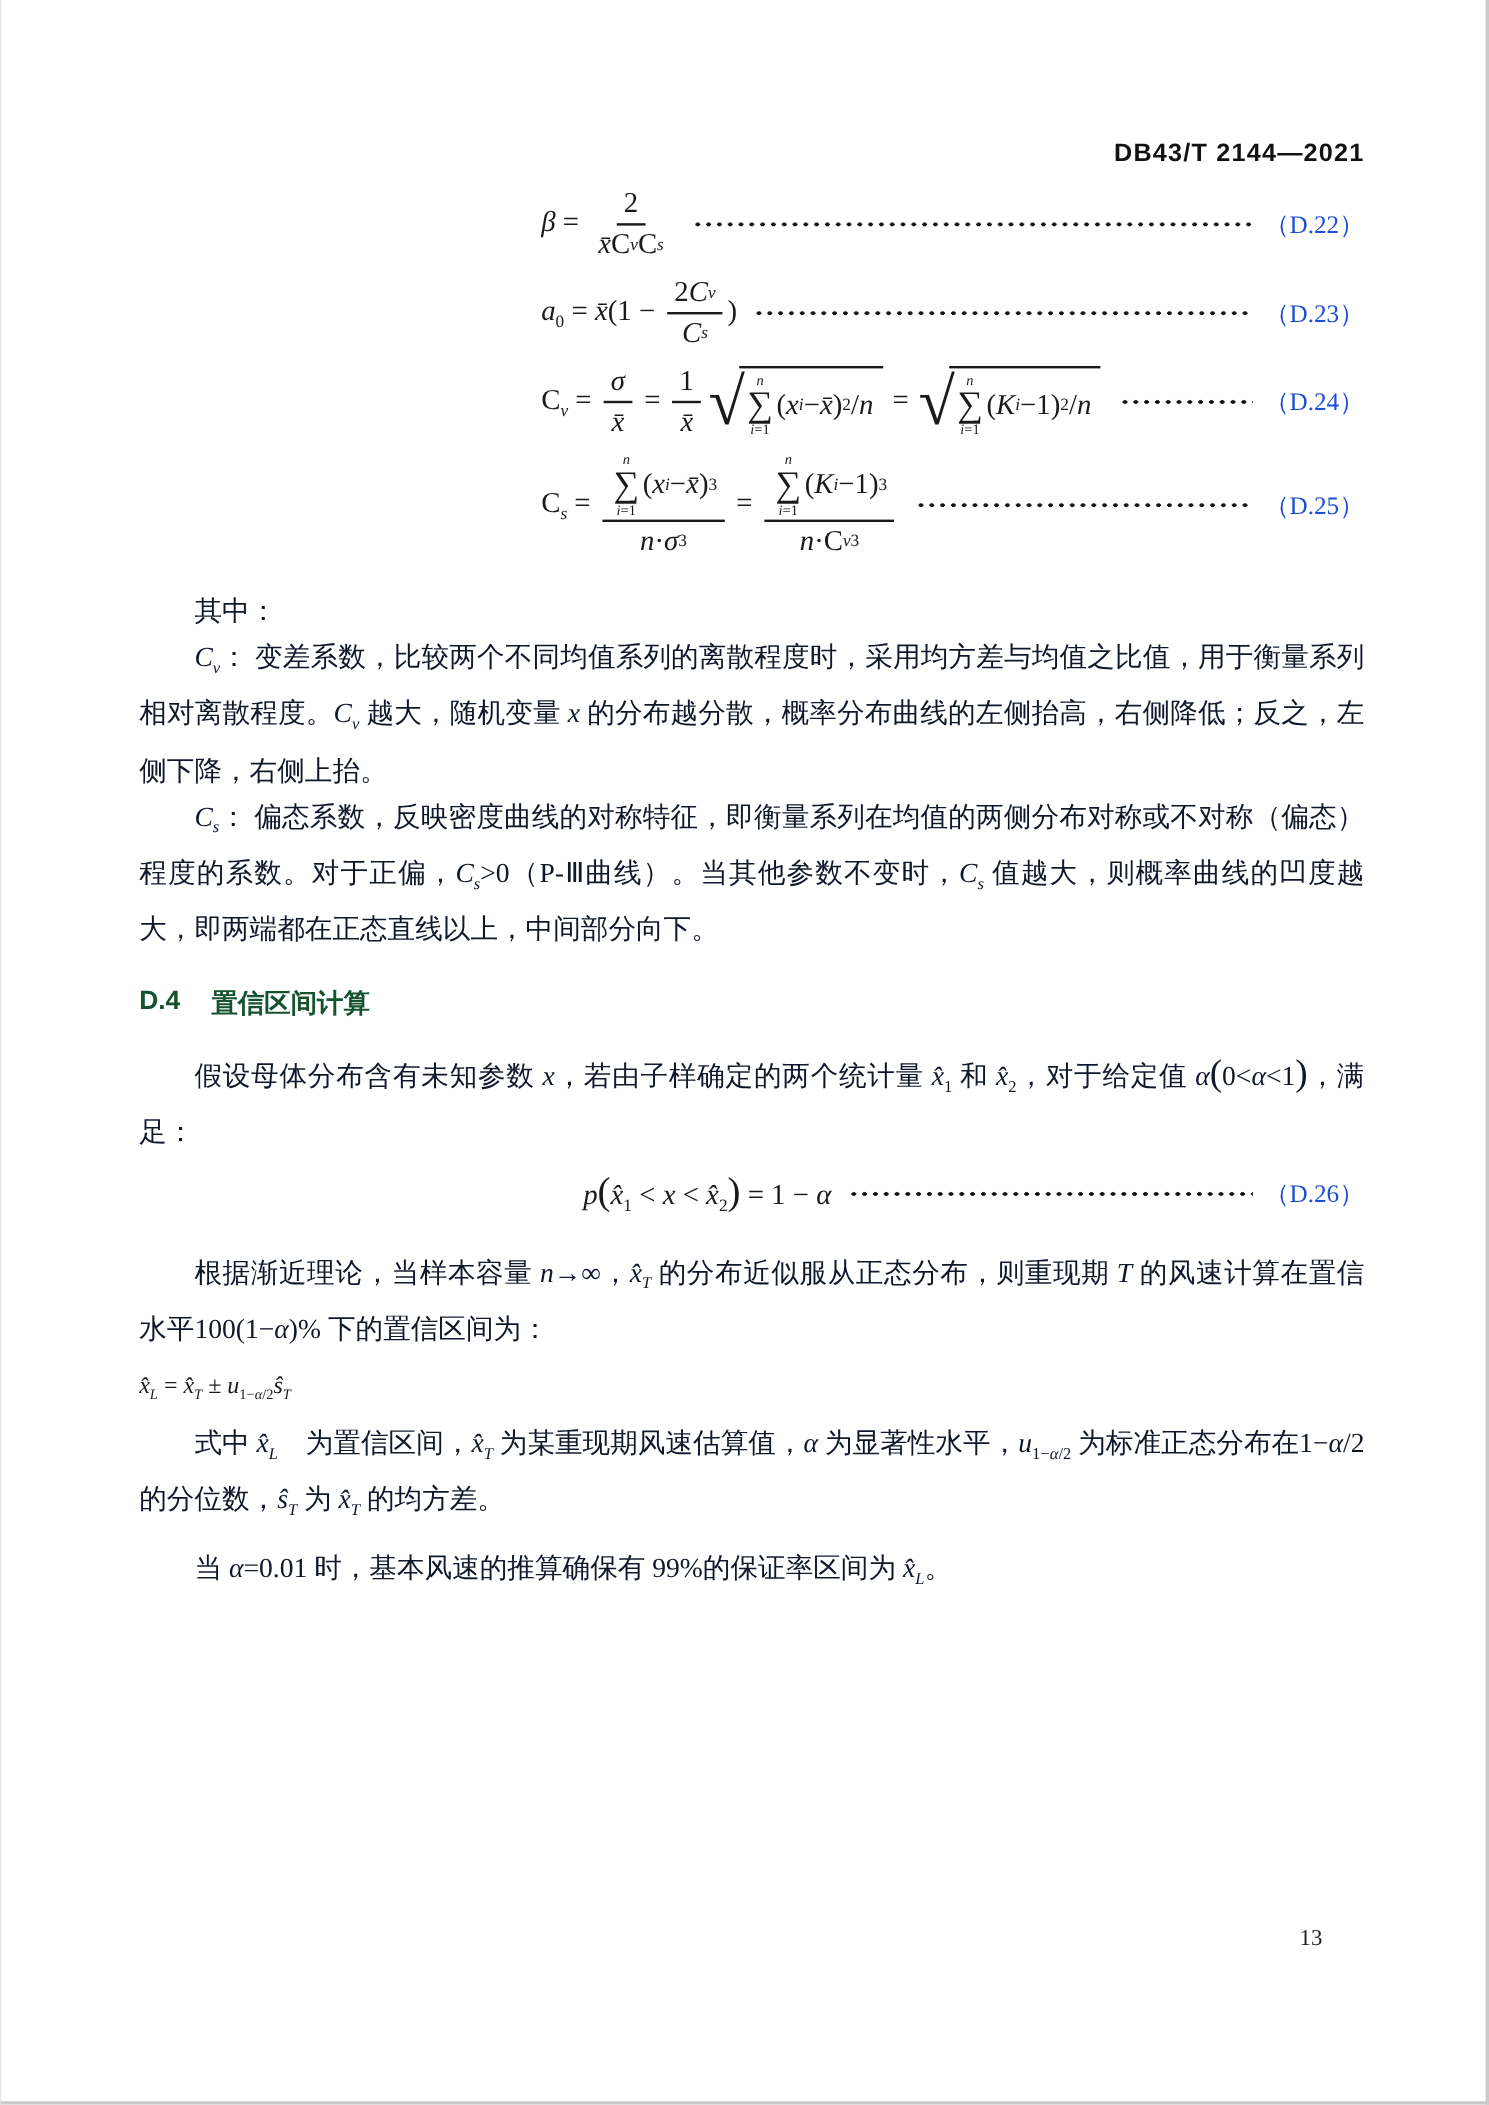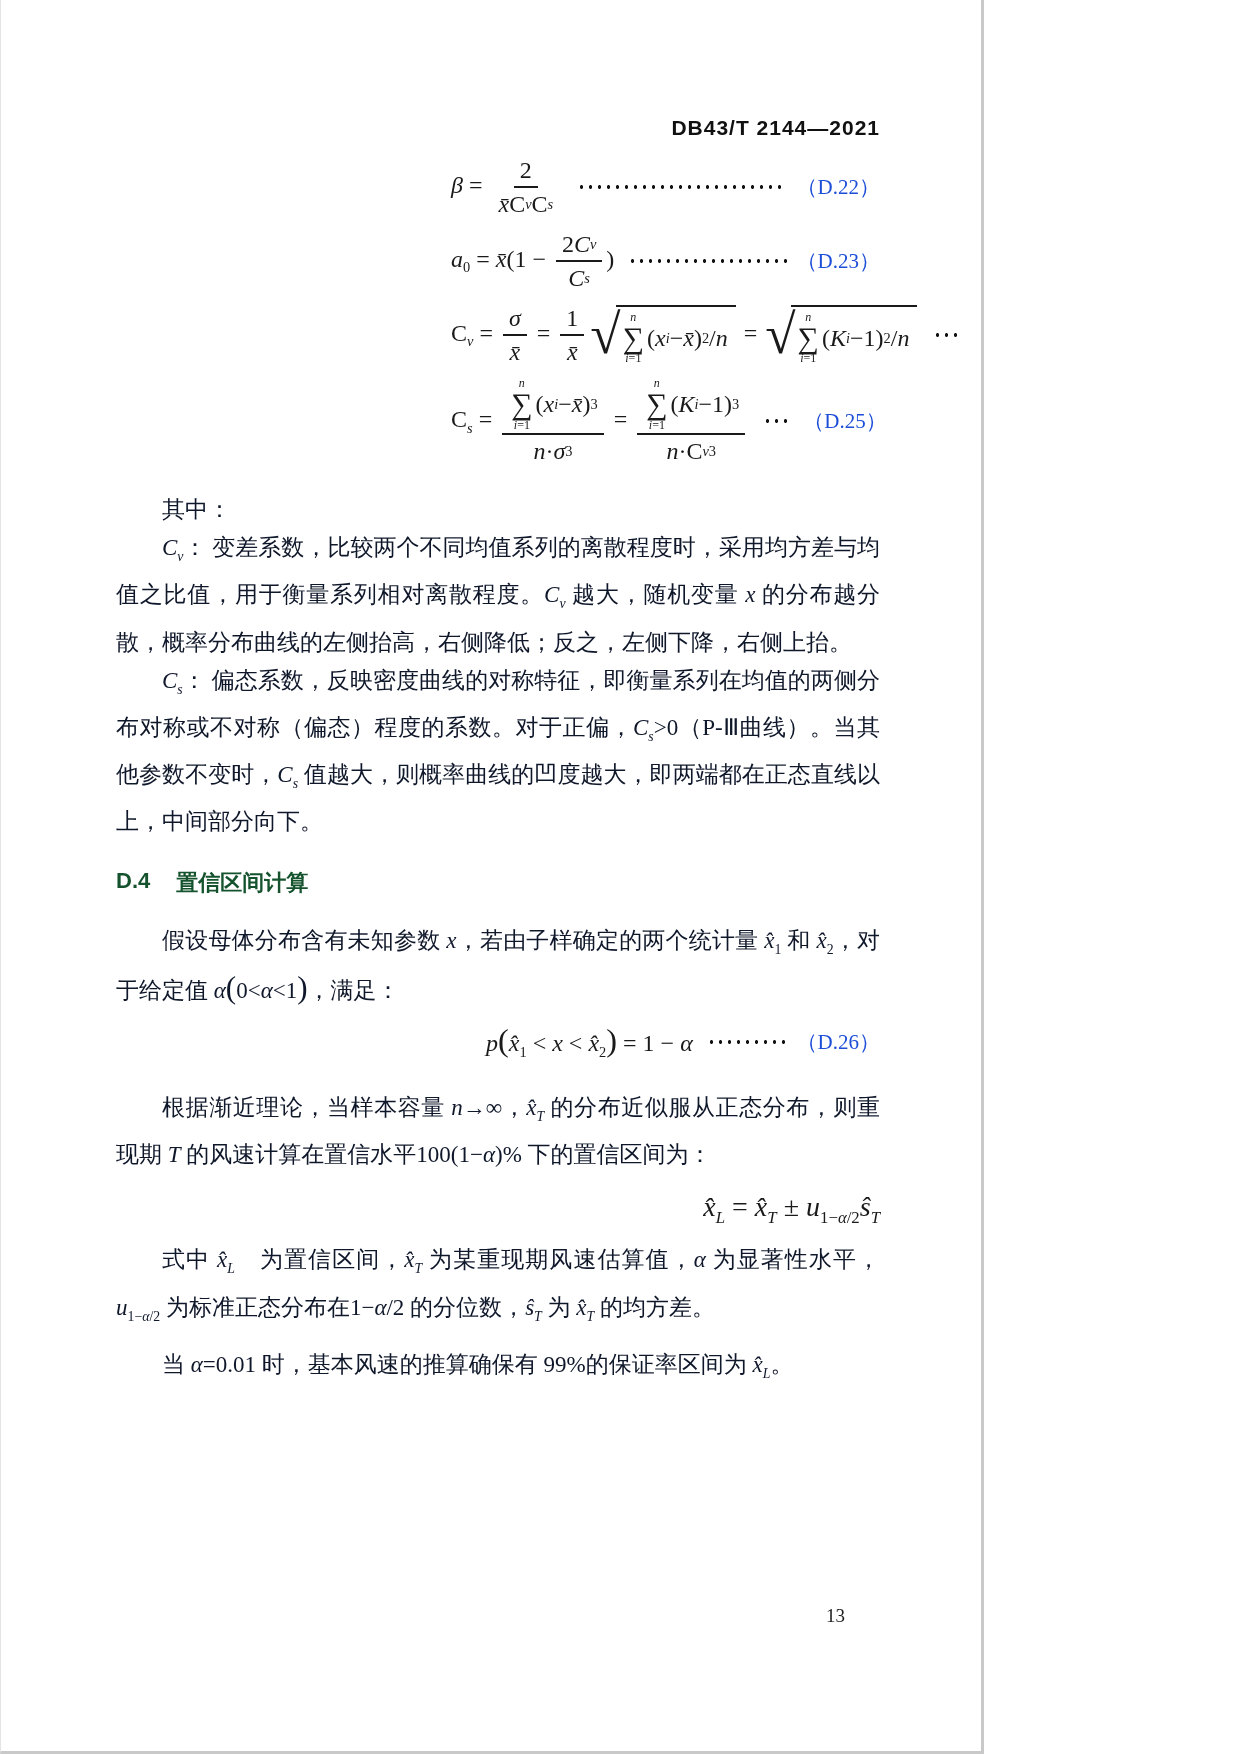--- a/index.html
+++ b/index.html
@@ -1,21 +1,21 @@
 <!DOCTYPE html>
 <html><head>
 <meta charset="utf-8">
 <style>
   * { margin: 0; padding: 0; box-sizing: border-box; }
   html, body { background: #ffffff; }
   body { width: 1241px; font-family: "Liberation Serif", serif; color: #1a1a1a; }
 
   .page {
     position: relative;
-    width: 984px;
+    width: 1241px;
     height: 1754px;
     background: #ffffff;
     border-right: 3px solid #c9c9c9;
     border-bottom: 3px solid #c9c9c9;
     border-left: 1px solid #e4e4e4;
     padding: 116px 101px 0 115px;
     overflow: hidden;
   }
 
   
@@ -75,22 +75,22 @@
     display: flex;
     gap: 26px;
     font-family: "Liberation Sans", sans-serif;
     font-weight: bold;
     font-size: 22px;
     color: #14532d;
     margin: 26px 0 24px 0;
   }
 
   .centered-eq {
-    text-align: right;
-    font-size: 28px;
+    text-align: left;
+    font-size: 20px;
     margin: 16px 0 14px 0;
   }
   .centered-eq sub, .centered-eq sup { font-size: 60%; }
 
   .d26-row { margin-left: 370px; margin-top: 12px; margin-bottom: 28px; }
 
   .spacer-s { height: 10px; }
   .spacer-m { height: 16px; }
 
   .page-number {

